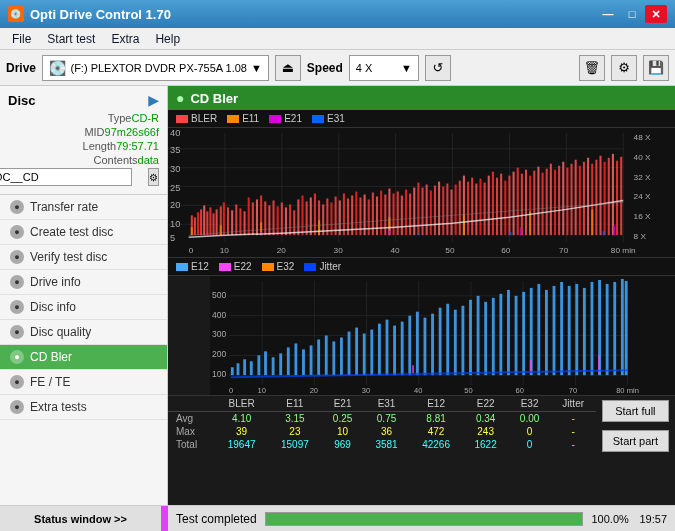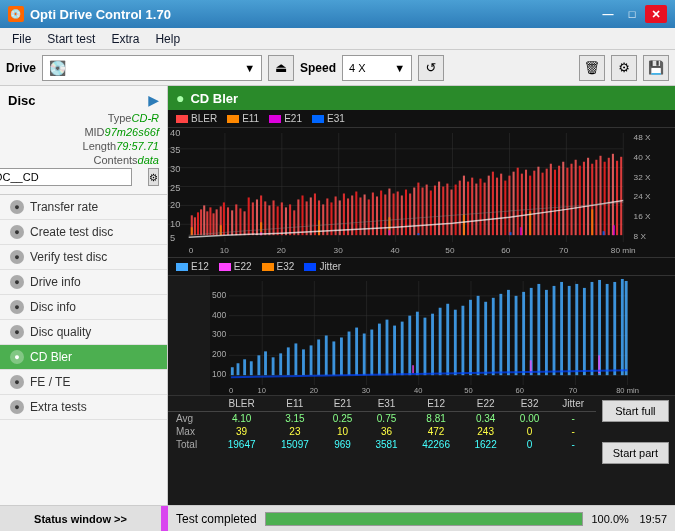--- a/index.html
+++ b/index.html
@@ -95,21 +95,21 @@
     }
     .disc-header {
       display: flex; align-items: center; justify-content: space-between;
       margin-bottom: 4px;
     }
     .disc-title { font-weight: bold; font-size: 13px; }
     .disc-arrow { color: #2d7cb8; font-size: 14px; cursor: pointer; }
     .disc-row { display: flex; justify-content: flex-end; margin-bottom: 2px; font-size: 11px; }
     .disc-key { color: #555; }
     .disc-val { color: #222; font-weight: 500; }
-    .disc-val.green { color: #009900; font-style: italic; }
+    .disc-val.green { color: #009900; }
     .label-row { display: flex; align-items: center; gap: 16px; margin-top: 2px; }
     .label-input {
       flex: 1; height: 18px; border: 1px solid #999; font-size: 11px; padding: 0 3px;
       background: white;
     }
     .label-btn {
       width: 18px; height: 18px; background: #e0e0e0; border: 1px solid #999;
       cursor: pointer; display: flex; align-items: center; justify-content: center;
       font-size: 10px;
     }
@@ -205,21 +205,21 @@
     }
     .data-table td.label { color: #aaa; text-align: left; padding-left: 8px; }
     .data-table td.green { color: #88ff88; }
     .data-table td.yellow { color: #ffff44; }
     .data-table td.cyan { color: #44ffff; }
 
     
     .right-btns {
       display: flex;
       flex-direction: column;
-      gap: 20px;
+      gap: 8px;
       padding: 4px 6px;
       background: #1a1a1a;
       justify-content: center;
     }
     .action-btn {
       background: #e0e0e0;
       border: 1px solid #999;
       padding: 4px 10px;
       font-size: 11px;
       cursor: pointer;
@@ -252,20 +252,21 @@
   <div class="menu-item">File</div>
   <div class="menu-item">Start test</div>
   <div class="menu-item">Extra</div>
   <div class="menu-item">Help</div>
 </div>
 
 <div class="toolbar">
   <span class="toolbar-label">Drive</span>
   <div class="drive-select">
     <span class="drive-icon">💽</span>
+    <span>(F:)  PLEXTOR DVDR  PX-755A 1.08</span>
     <span style="margin-left:auto;">▼</span>
   </div>
   <div class="eject-btn" title="Eject">⏏</div>
   <span class="toolbar-label">Speed</span>
   <div class="speed-select">
     <span>4 X</span>
     <span style="margin-left:auto;">▼</span>
   </div>
   <div class="eject-btn">↺</div>
   <div class="toolbar-spacer"></div>

